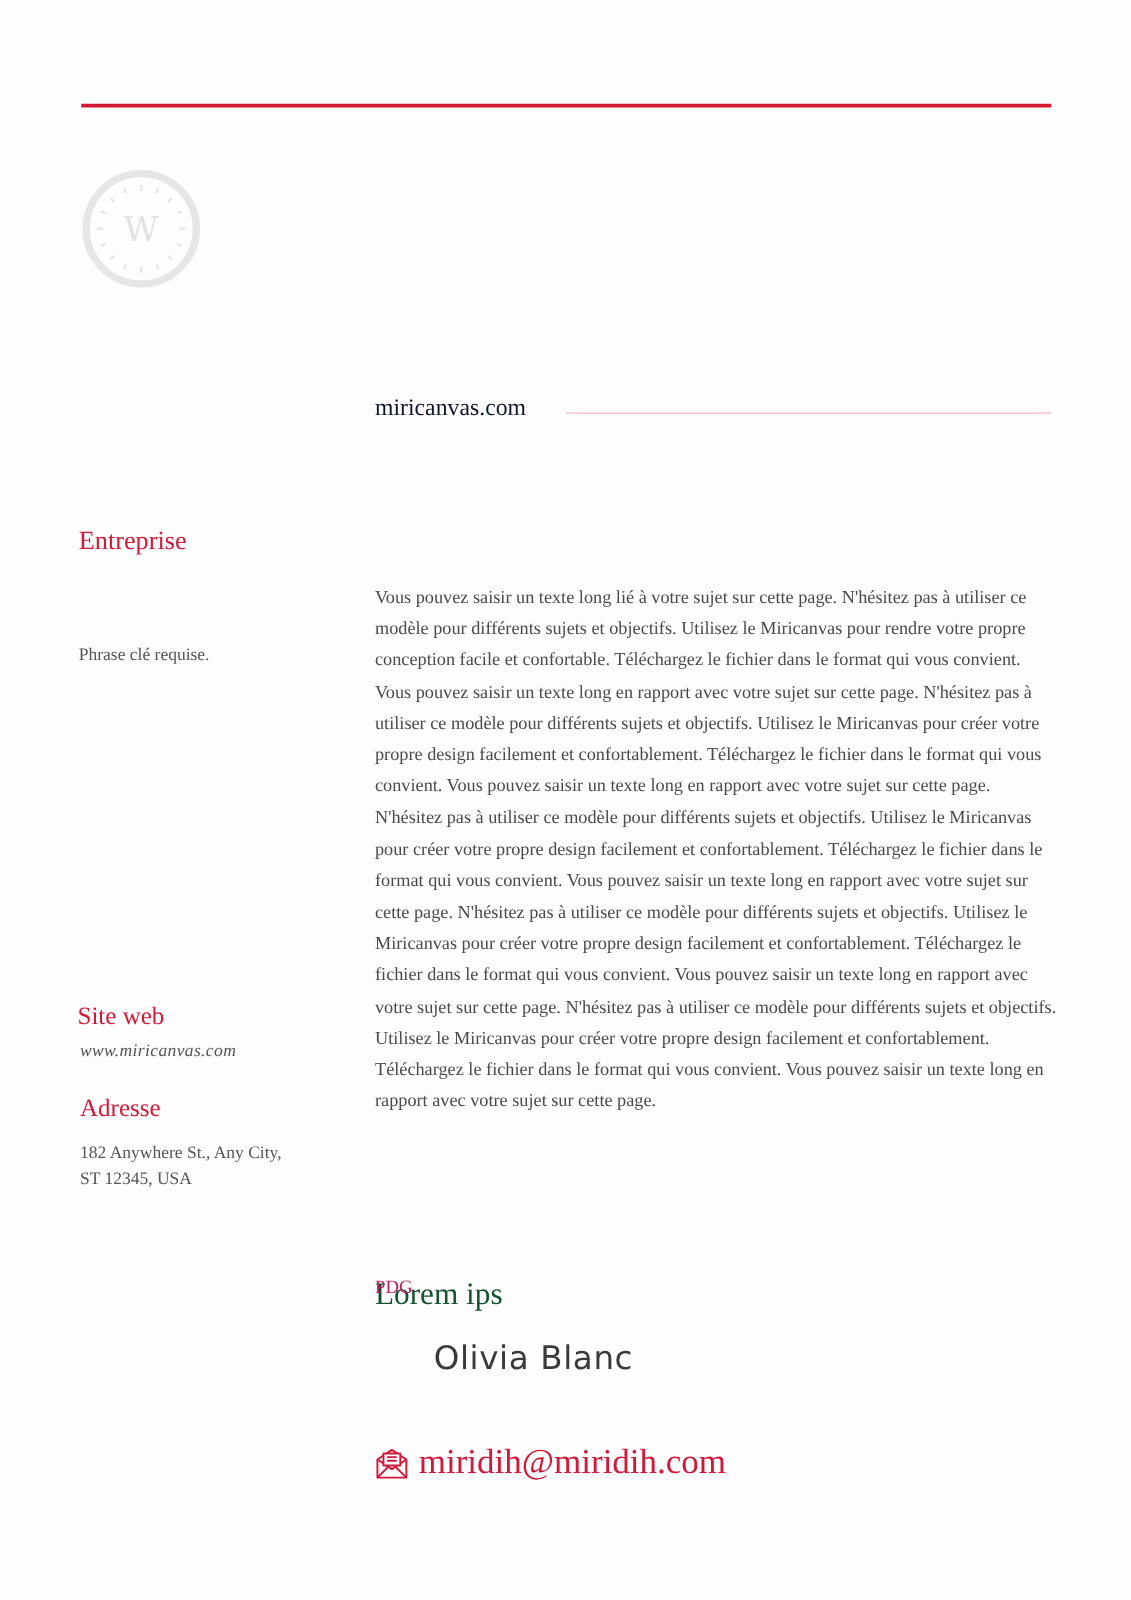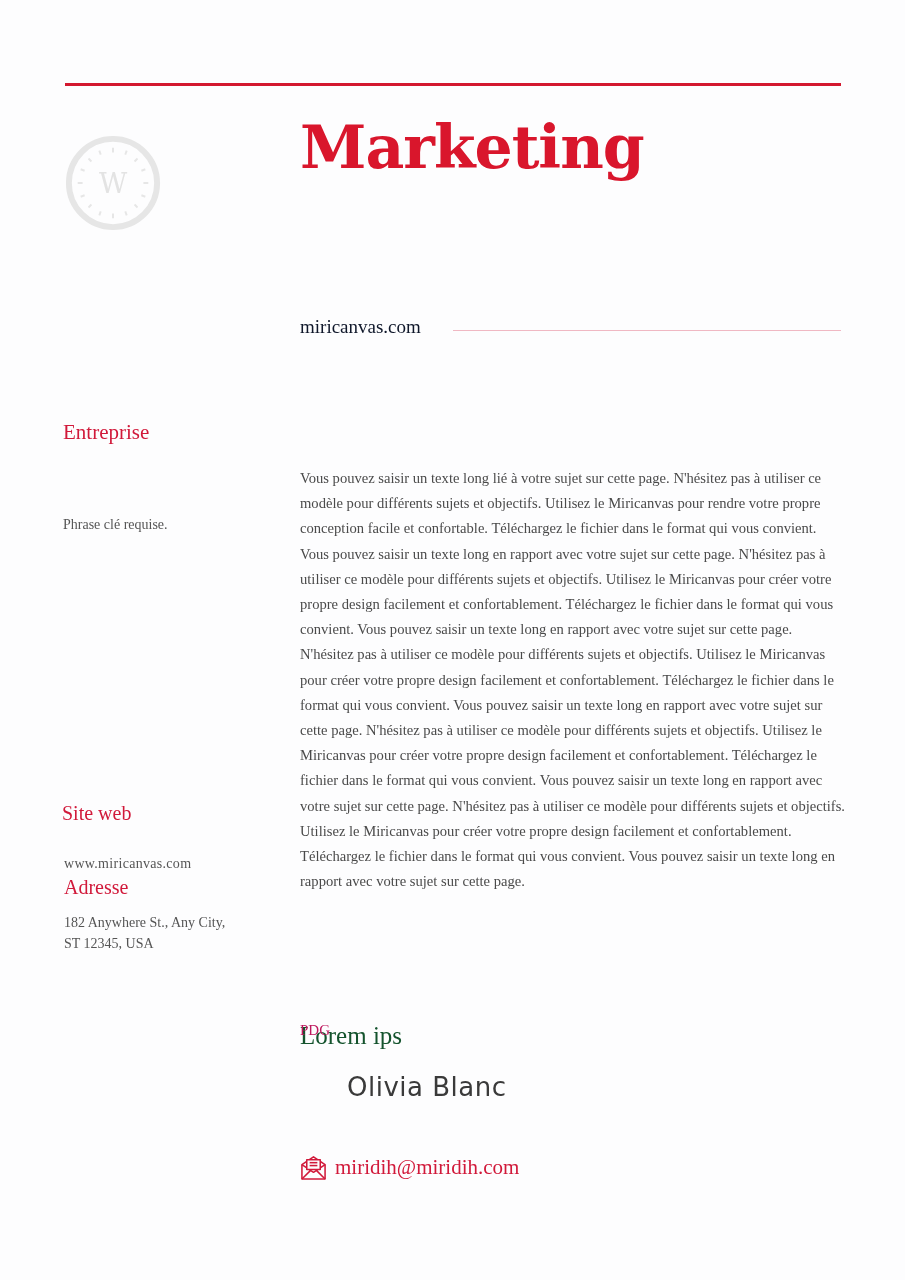--- a/index.html
+++ b/index.html
@@ -26,21 +26,21 @@
     left: 300px; top: 466px; width: 548px; margin: 0;
     font-family: "Liberation Serif", serif; font-size: 14.6px; line-height: 25.2px; color: #4a4a4a;
   }
   .lorem { left: 300px; top: 1022px; font-family: "Liberation Serif", serif; font-size: 25px; color: #14532d; }
   .role { left: 300px; top: 1022px; font-family: "Liberation Serif", serif; font-size: 15px; color: #be185d; }
   .signame {
     left: 347px; top: 1072px; font-family: "DejaVu Sans", sans-serif; font-size: 26px; color: #3a3a3a;
     letter-spacing: 0.5px;
   }
   .email-row { left: 300px; top: 1154px; display: flex; align-items: center; gap: 8px; }
-  .email-text { font-family: "Liberation Serif", serif; font-size: 21px; color: #d1193a; text-decoration: none; }
+  .email-text { font-family: "Liberation Serif", serif; font-size: 28px; color: #d1193a; text-decoration: none; }
 </style>
 </head>
 <body>
 
 <div class="abs top-rule"></div>
 
 <svg class="abs logo" viewBox="0 0 100 100">
   <circle cx="50" cy="50" r="45" fill="none" stroke="#e6e6e6" stroke-width="6"></circle>
   <g stroke="#e6e6e6" stroke-width="2">
     <line x1="50" y1="14" x2="50" y2="19"></line>
@@ -57,31 +57,31 @@
       <line x1="64" y1="83" x2="62.5" y2="79"></line>
     <line x1="17" y1="36" x2="21" y2="37.5"></line>
       <line x1="17" y1="64" x2="21" y2="62.5"></line>
     <line x1="83" y1="36" x2="79" y2="37.5"></line>
       <line x1="83" y1="64" x2="79" y2="62.5"></line>
   </g>
   <text x="50" y="60" text-anchor="middle" font-family="DejaVu Serif, serif" font-size="28" fill="#e3e3e3">W</text>
 </svg>
 
 <h1 class="abs title">
-  <span>Marketing</span><br>
+  <br>
 </h1>
 
 <a class="abs site-link">miricanvas.com</a>
 <div class="abs site-rule"></div>
 
 <div class="abs label-red" style="left:63px; top:420px;">Entreprise</div>
 <div class="abs side-text" style="left:63px; top:517px; font-size:14px;">Phrase clé requise.</div>
 
 <div class="abs label-red" style="left:62px; top:802px; font-size:20px;">Site web</div>
-<div class="abs side-text" style="left:64px; top:856px; font-size:14px; letter-spacing:0.3px;">www.miricanvas.com</div>
+<div class="abs side-text" style="left:64px; top:834px; font-size:14px; letter-spacing:0.3px;font-style:italic;">www.miricanvas.com</div>
 
 <div class="abs label-red" style="left:64px; top:876px; font-size:20px;">Adresse</div>
 <div class="abs side-text" style="left:64px; top:912px; font-size:14px; line-height:21px;">
   <span>182 Anywhere St., Any City,</span><br>
   <span>ST 12345, USA</span>
 </div>
 
 <p class="abs body-text">Vous pouvez saisir un texte long lié à votre sujet sur cette page. N'hésitez pas à utiliser ce modèle pour différents sujets et objectifs. Utilisez le Miricanvas pour rendre votre propre conception facile et confortable. Téléchargez le fichier dans le format qui vous convient. Vous pouvez saisir un texte long en rapport avec votre sujet sur cette page. N'hésitez pas à utiliser ce modèle pour différents sujets et objectifs. Utilisez le Miricanvas pour créer votre propre design facilement et confortablement. Téléchargez le fichier dans le format qui vous convient. Vous pouvez saisir un texte long en rapport avec votre sujet sur cette page. N'hésitez pas à utiliser ce modèle pour différents sujets et objectifs. Utilisez le Miricanvas pour créer votre propre design facilement et confortablement. Téléchargez le fichier dans le format qui vous convient. Vous pouvez saisir un texte long en rapport avec votre sujet sur cette page. N'hésitez pas à utiliser ce modèle pour différents sujets et objectifs. Utilisez le Miricanvas pour créer votre propre design facilement et confortablement. Téléchargez le fichier dans le format qui vous convient. Vous pouvez saisir un texte long en rapport avec votre sujet sur cette page. N'hésitez pas à utiliser ce modèle pour différents sujets et objectifs. Utilisez le Miricanvas pour créer votre propre design facilement et confortablement. Téléchargez le fichier dans le format qui vous convient. Vous pouvez saisir un texte long en rapport avec votre sujet sur cette page.</p>
 
 <div class="abs lorem">Lorem ips</div>

